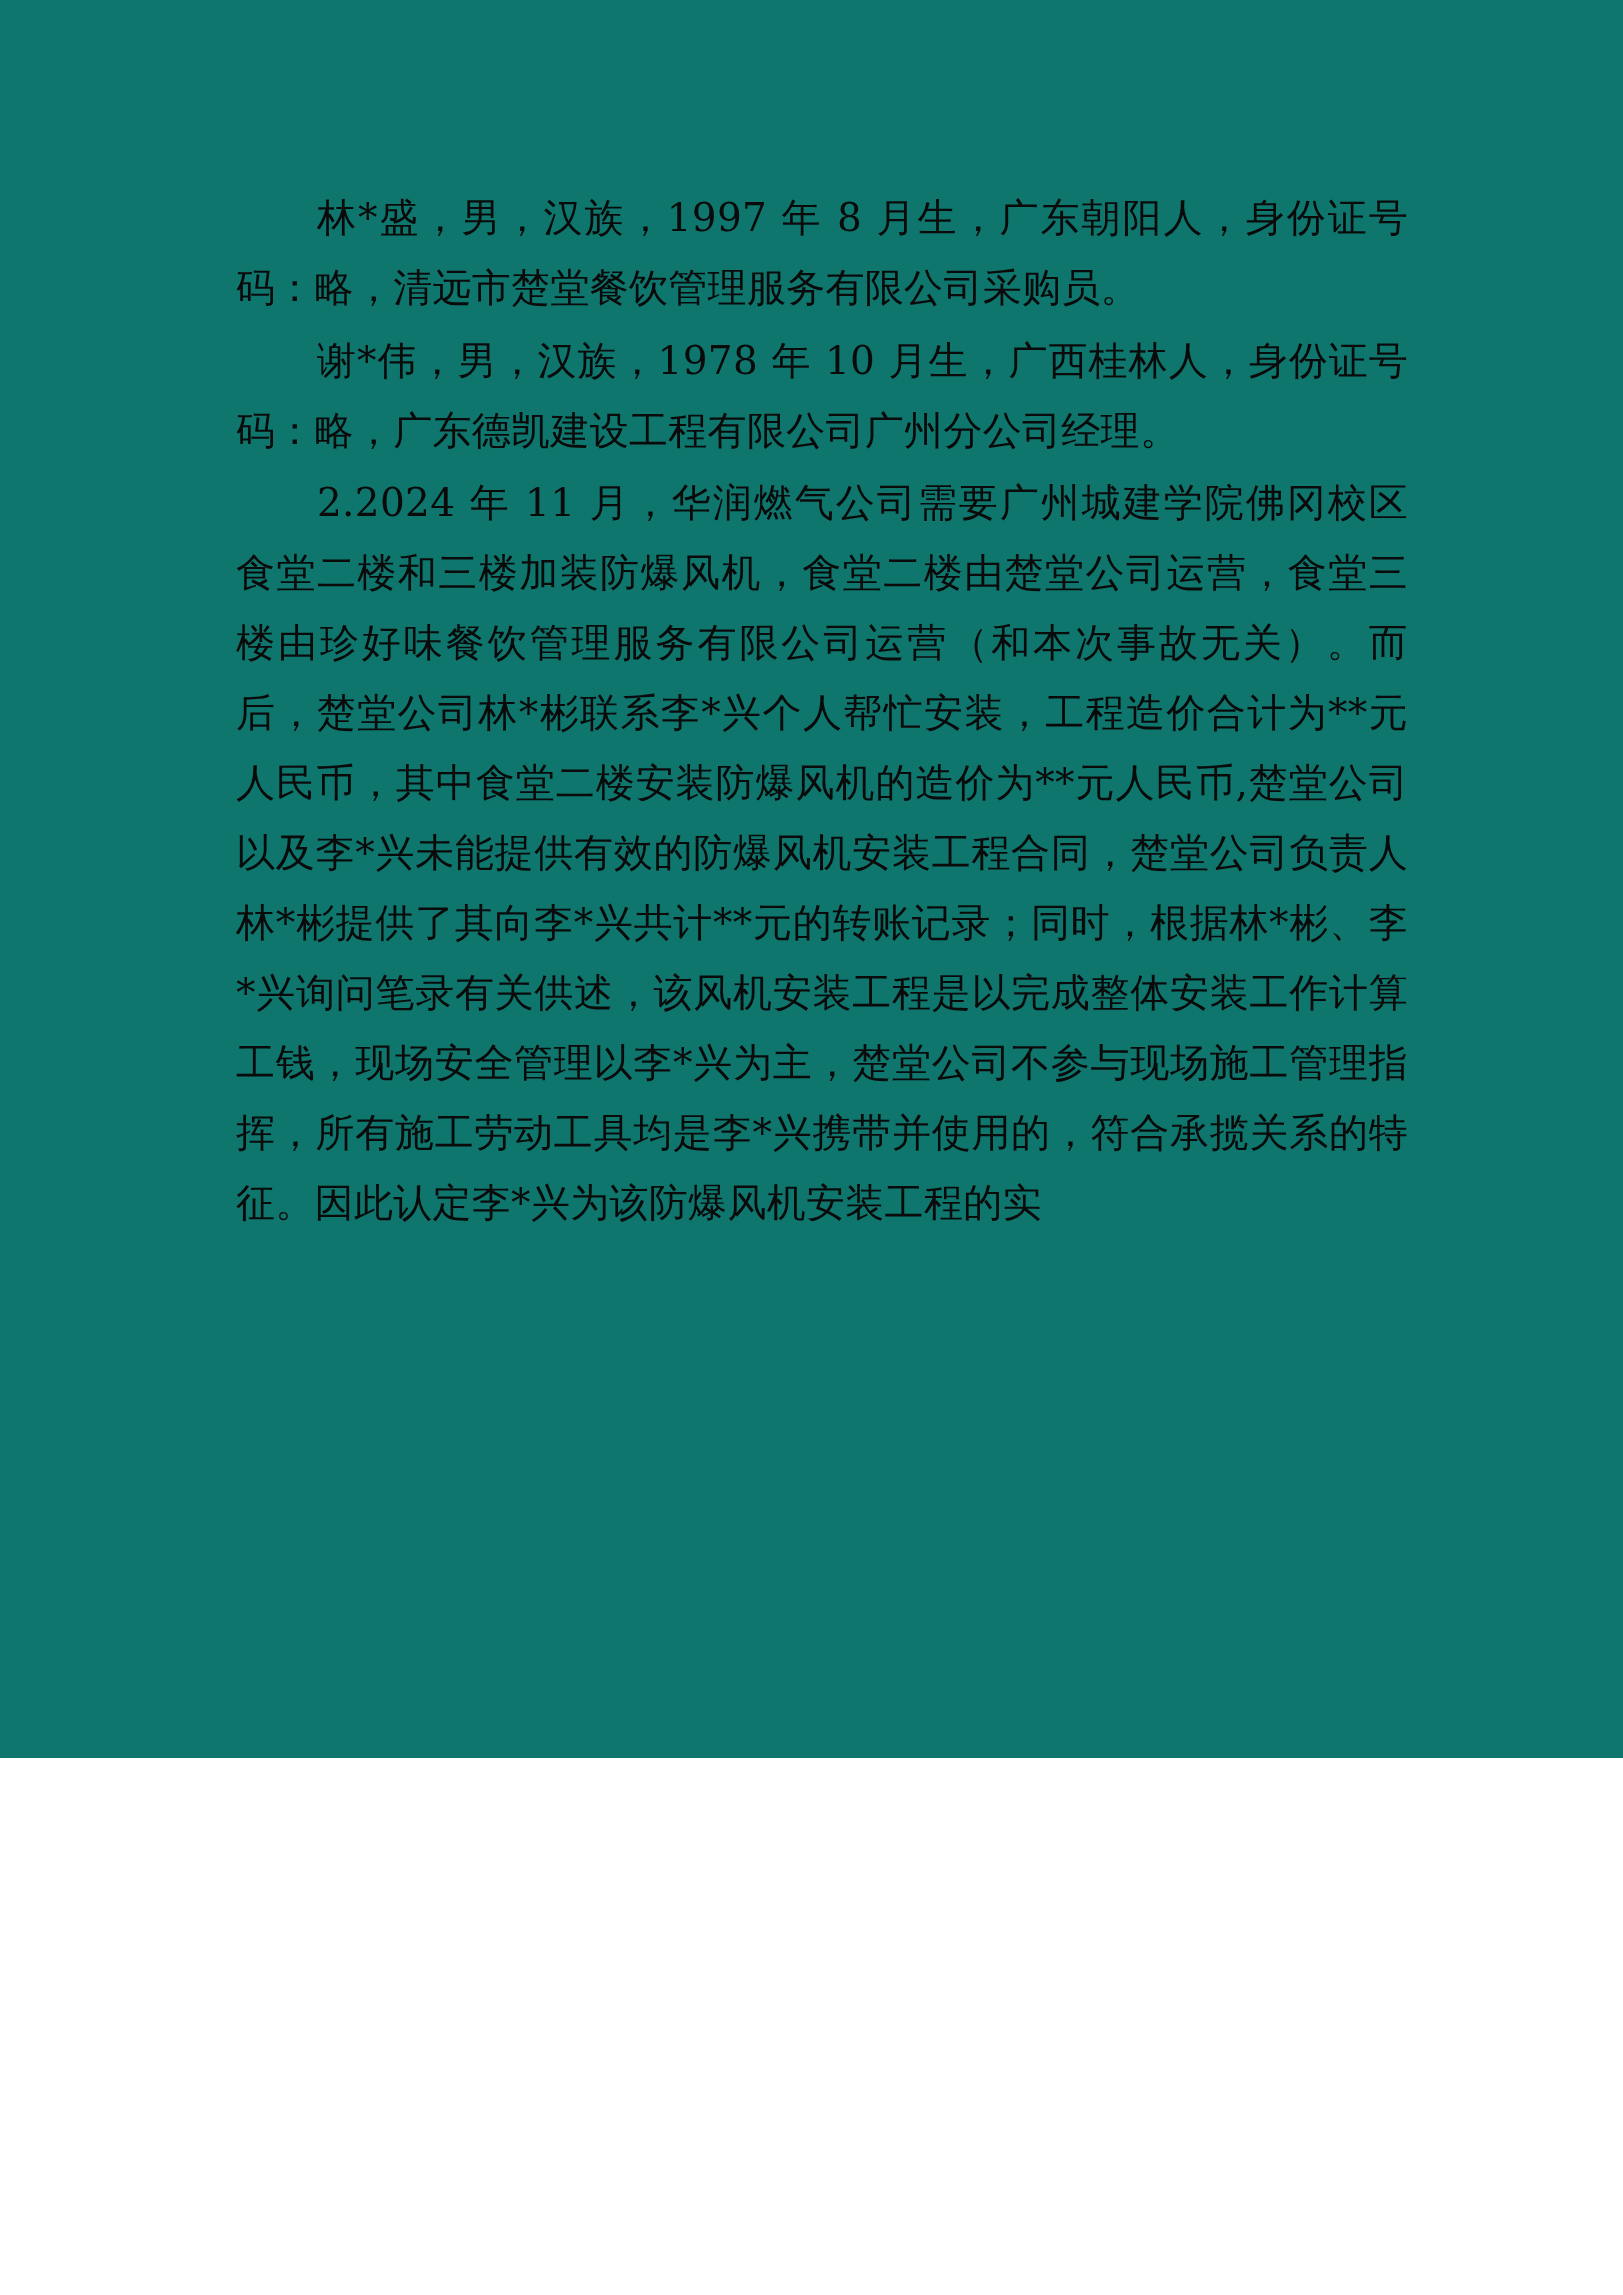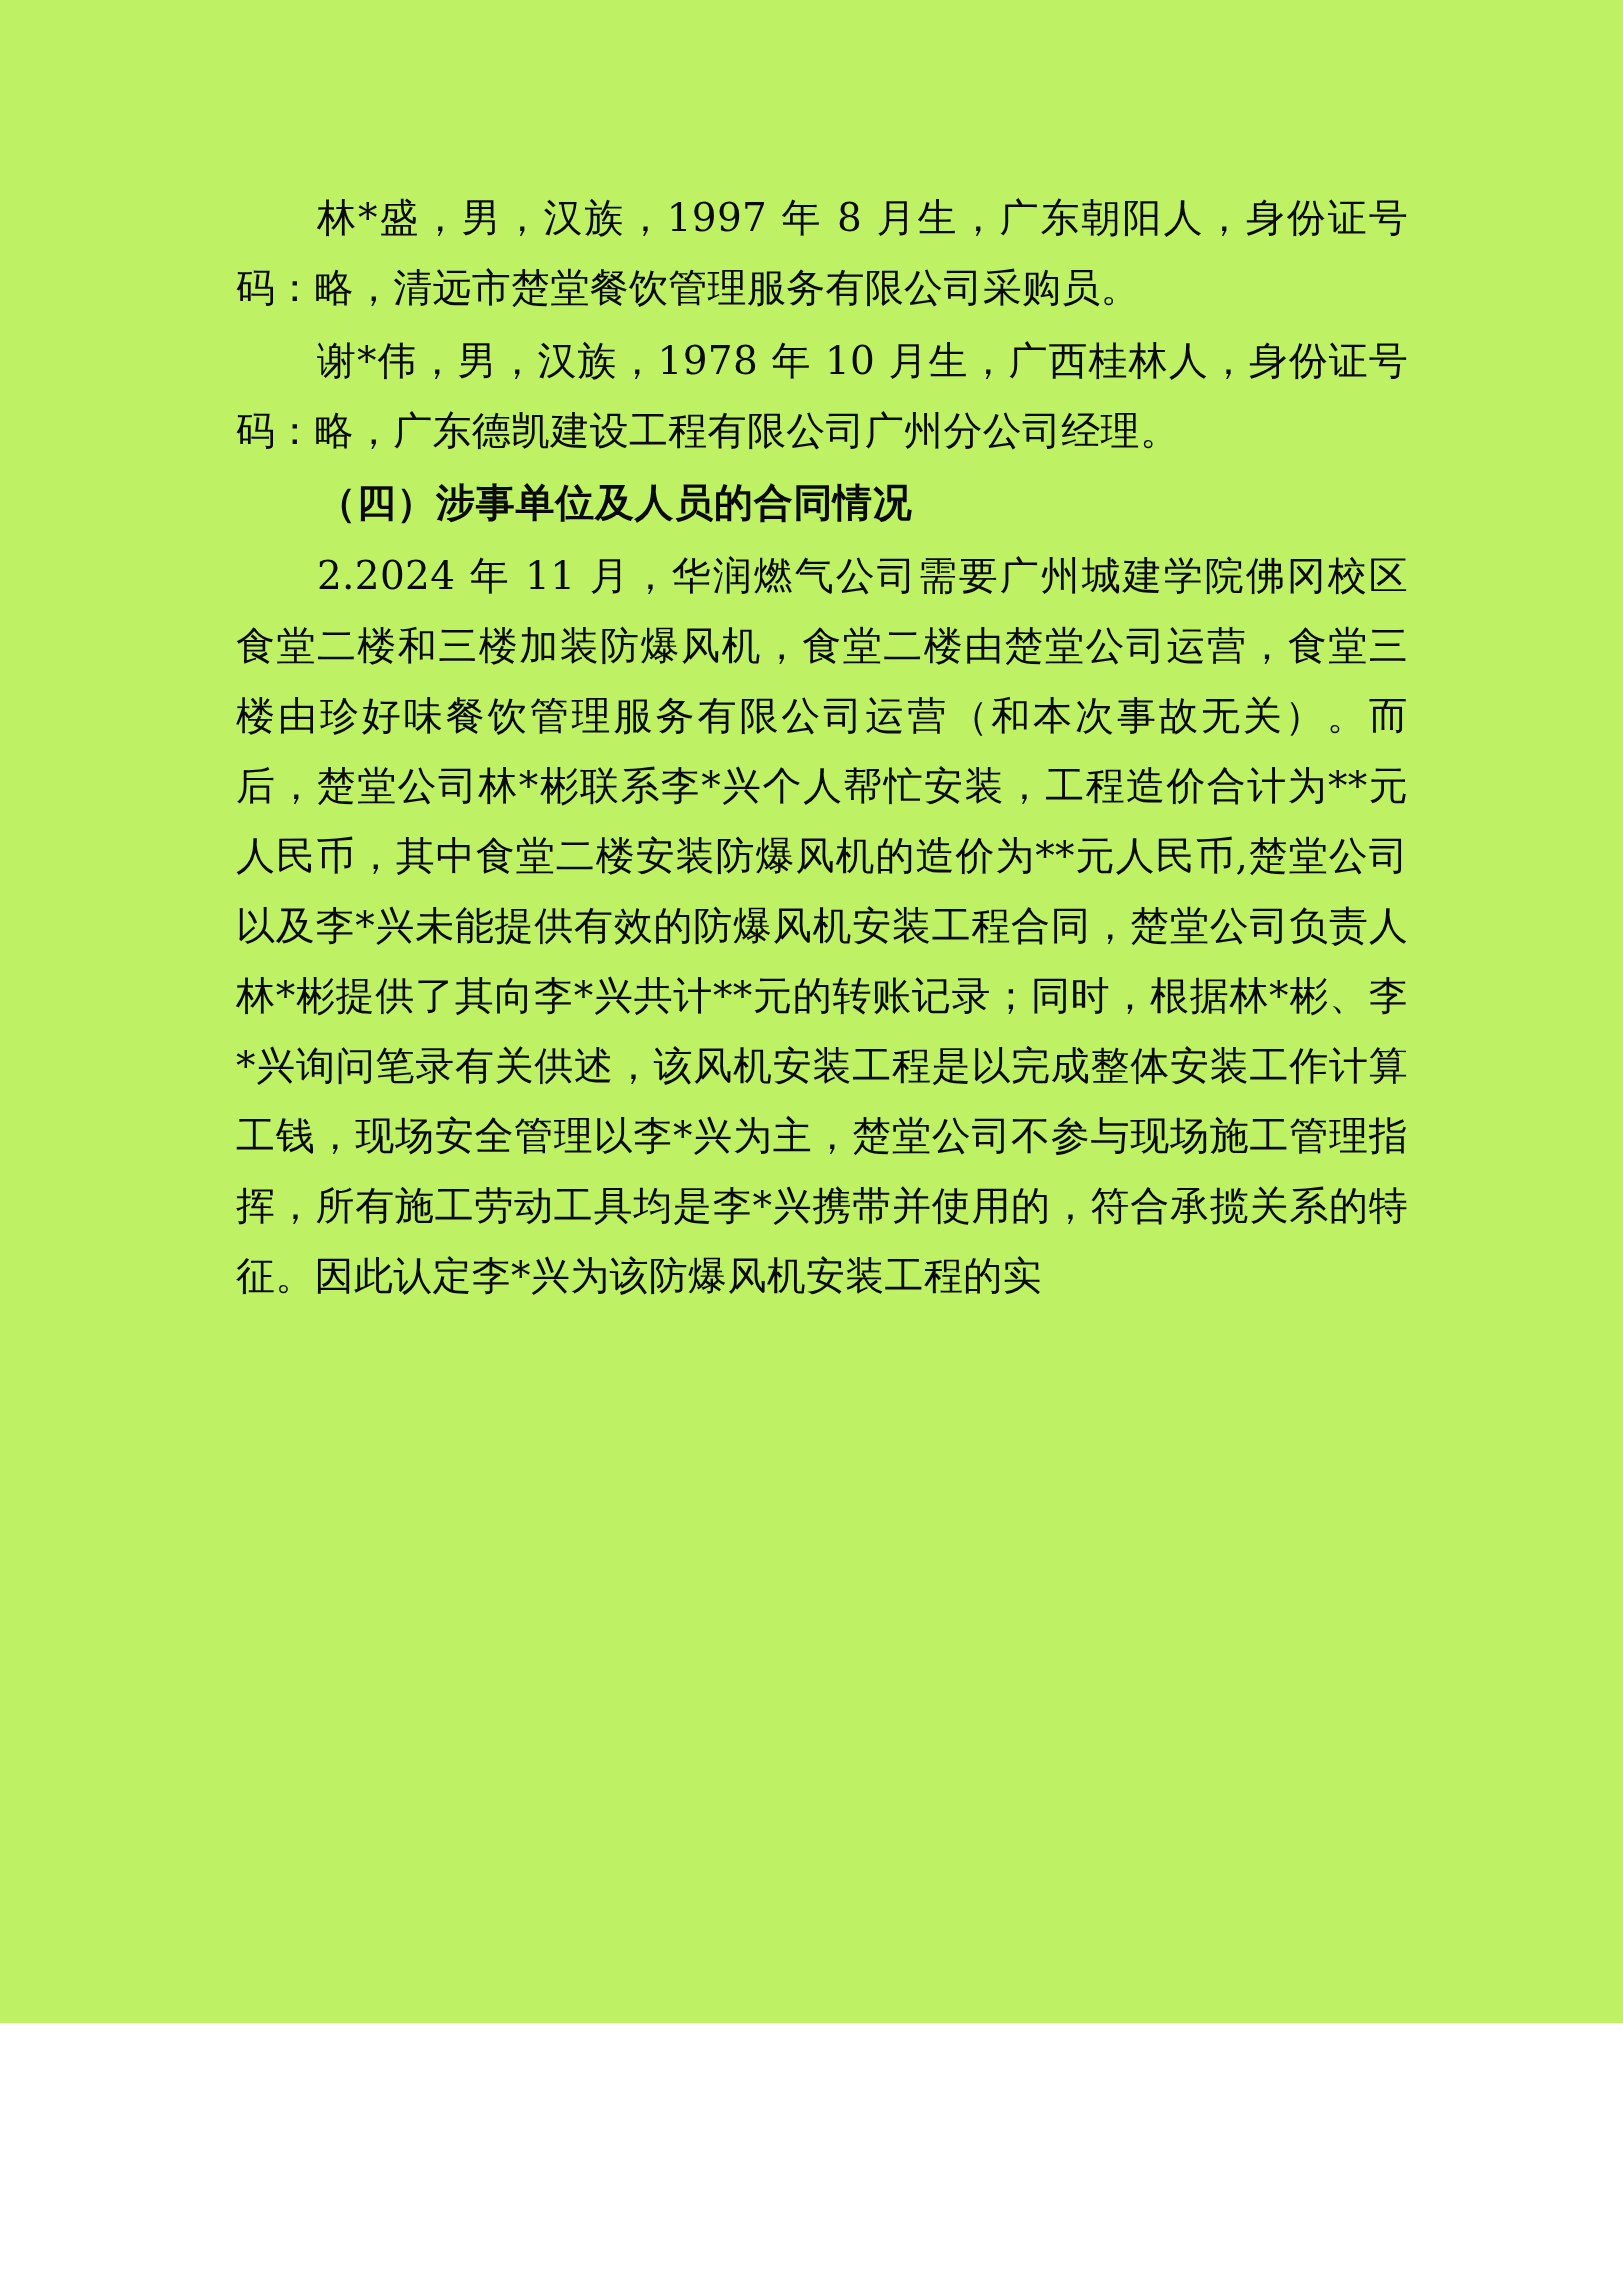--- a/index.html
+++ b/index.html
@@ -3,22 +3,22 @@
 <meta charset="utf-8">
 <style>
   html, body {
     margin: 0;
     padding: 0;
     background: #ffffff;
   }
   .page {
     position: relative;
     width: 1623px;
-    height: 2023px;
-    background: #bef264;
+    height: 1758px;
+    background: #0f766e;
     box-sizing: border-box;
     font-family: "DejaVu Serif", "Liberation Serif", serif;
     color: #0a0a0a;
     overflow: hidden;
   }
   .content {
     position: absolute;
     left: 236px;
     top: 183px;
     width: 1172px;
@@ -60,21 +60,20 @@
 </head>
 <body>
 
 <div class="page">
   <div class="content">
 
     <p class="para indent">林*盛，男，汉族，1997 年 8 月生，广东朝阳人，身份证号码：略，清远市楚堂餐饮管理服务有限公司采购员。</p>
 
     <p class="para indent">谢*伟，男，汉族，1978 年 10 月生，广西桂林人，身份证号码：略，广东德凯建设工程有限公司广州分公司经理。</p>
 
-    <p class="heading">（四）涉事单位及人员的合同情况</p>
 
 
     <p class="para indent">2.2024 年 11 月，华润燃气公司需要广州城建学院佛冈校区食堂二楼和三楼加装防爆风机，食堂二楼由楚堂公司运营，食堂三楼由珍好味餐饮管理服务有限公司运营（和本次事故无关）。而后，楚堂公司林*彬联系李*兴个人帮忙安装，工程造价合计为**元人民币，其中食堂二楼安装防爆风机的造价为**元人民币,楚堂公司以及李*兴未能提供有效的防爆风机安装工程合同，楚堂公司负责人林*彬提供了其向李*兴共计**元的转账记录；同时，根据林*彬、李*兴询问笔录有关供述，该风机安装工程是以完成整体安装工作计算工钱，现场安全管理以李*兴为主，楚堂公司不参与现场施工管理指挥，所有施工劳动工具均是李*兴携带并使用的，符合承揽关系的特征。因此认定李*兴为该防爆风机安装工程的实</p>
 
   </div>
 
   <div class="footer">
     <span>- 4 -</span>
   </div>
 </div>

